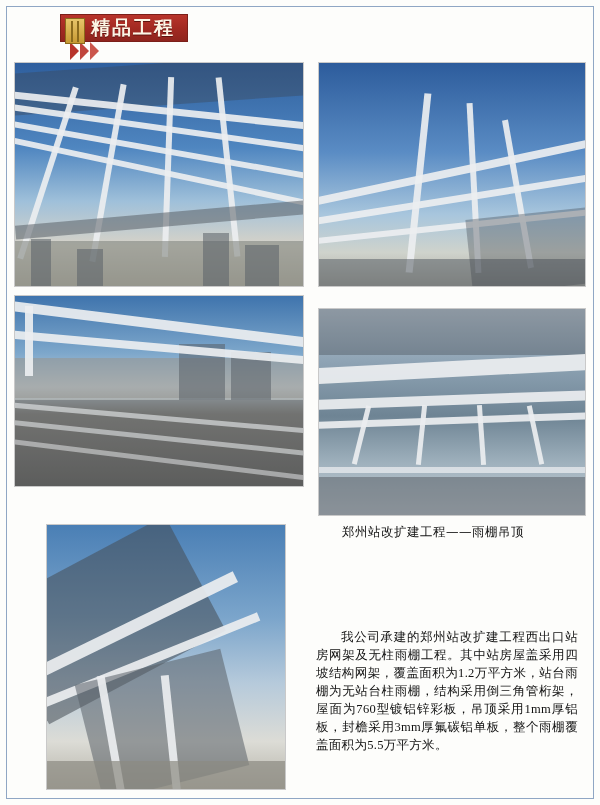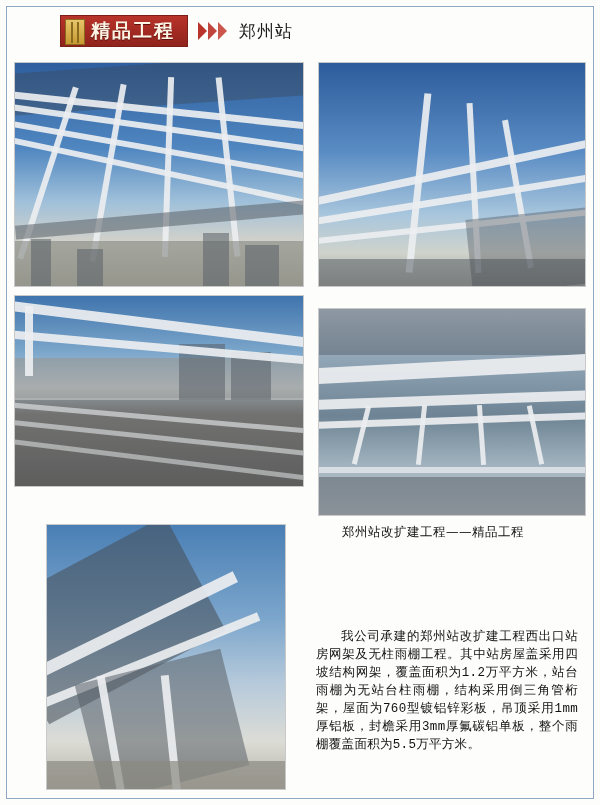--- a/index.html
+++ b/index.html
@@ -31,22 +31,23 @@
     box-sizing: border-box;
     pointer-events: none;
   }
 
   
   .header {
     position: absolute;
     left: 60px;
     top: 14px;
     display: flex;
-    align-items: center;
+    align-items: flex-start;
     height: 34px;
+    flex-direction: column;
   }
   .header-badge {
     position: relative;
     display: flex;
     align-items: center;
     height: 32px;
     background: linear-gradient(to bottom, #b8342b 0%, #a32a22 50%, #8f241d 100%);
     border: 1px solid #7b1f19;
     padding: 0 12px 0 30px;
     box-sizing: border-box;
@@ -178,21 +179,21 @@
   }
   #caption-platform-canopy { left: 26px; top: 494px; }
   #caption-canopy-ceiling { left: 342px; top: 524px; }
 
   
   .body-text {
     position: absolute;
     left: 316px;
     top: 628px;
     width: 262px;
-    font-family: Liberation Mono, monospace;
+    font-family: Liberation Serif, serif;
     font-size: 12.5px;
     line-height: 18px;
     color: #111;
     text-align: justify;
     text-indent: 25px;
     letter-spacing: 0.3px;
   }
 </style>
 </head>
 <body>
@@ -276,16 +277,16 @@
     <div class="sky"></div>
     <div class="beam shade" style="left:-40px;top:30px;width:200px;height:130px;transform:rotate(-28deg);background:rgba(70,76,84,0.55);"></div>
     <div class="beam" style="left:-30px;top:96px;width:230px;height:12px;transform:rotate(-26deg);"></div>
     <div class="beam" style="left:-10px;top:130px;width:230px;height:9px;transform:rotate(-22deg);"></div>
     <div class="beam dark" style="left:40px;top:140px;width:150px;height:120px;transform:rotate(-14deg);"></div>
     <div class="beam" style="left:60px;top:150px;width:8px;height:120px;transform:rotate(-10deg);"></div>
     <div class="beam" style="left:120px;top:150px;width:8px;height:120px;transform:rotate(-6deg);"></div>
     <div class="blockband" style="left:0;top:236px;width:240px;height:30px;background:rgba(140,138,130,0.7);"></div>
   </div>
 
-  <div class="caption" id="caption-canopy-ceiling">郑州站改扩建工程——精品工程</div>
+  <div class="caption" id="caption-canopy-ceiling">郑州站改扩建工程——雨棚吊顶</div>
 
   <div class="body-text">我公司承建的郑州站改扩建工程西出口站房网架及无柱雨棚工程。其中站房屋盖采用四坡结构网架，覆盖面积为1.2万平方米，站台雨棚为无站台柱雨棚，结构采用倒三角管桁架，屋面为760型镀铝锌彩板，吊顶采用1mm厚铝板，封檐采用3mm厚氟碳铝单板，整个雨棚覆盖面积为5.5万平方米。</div>
 </div>
 
 </body></html>

